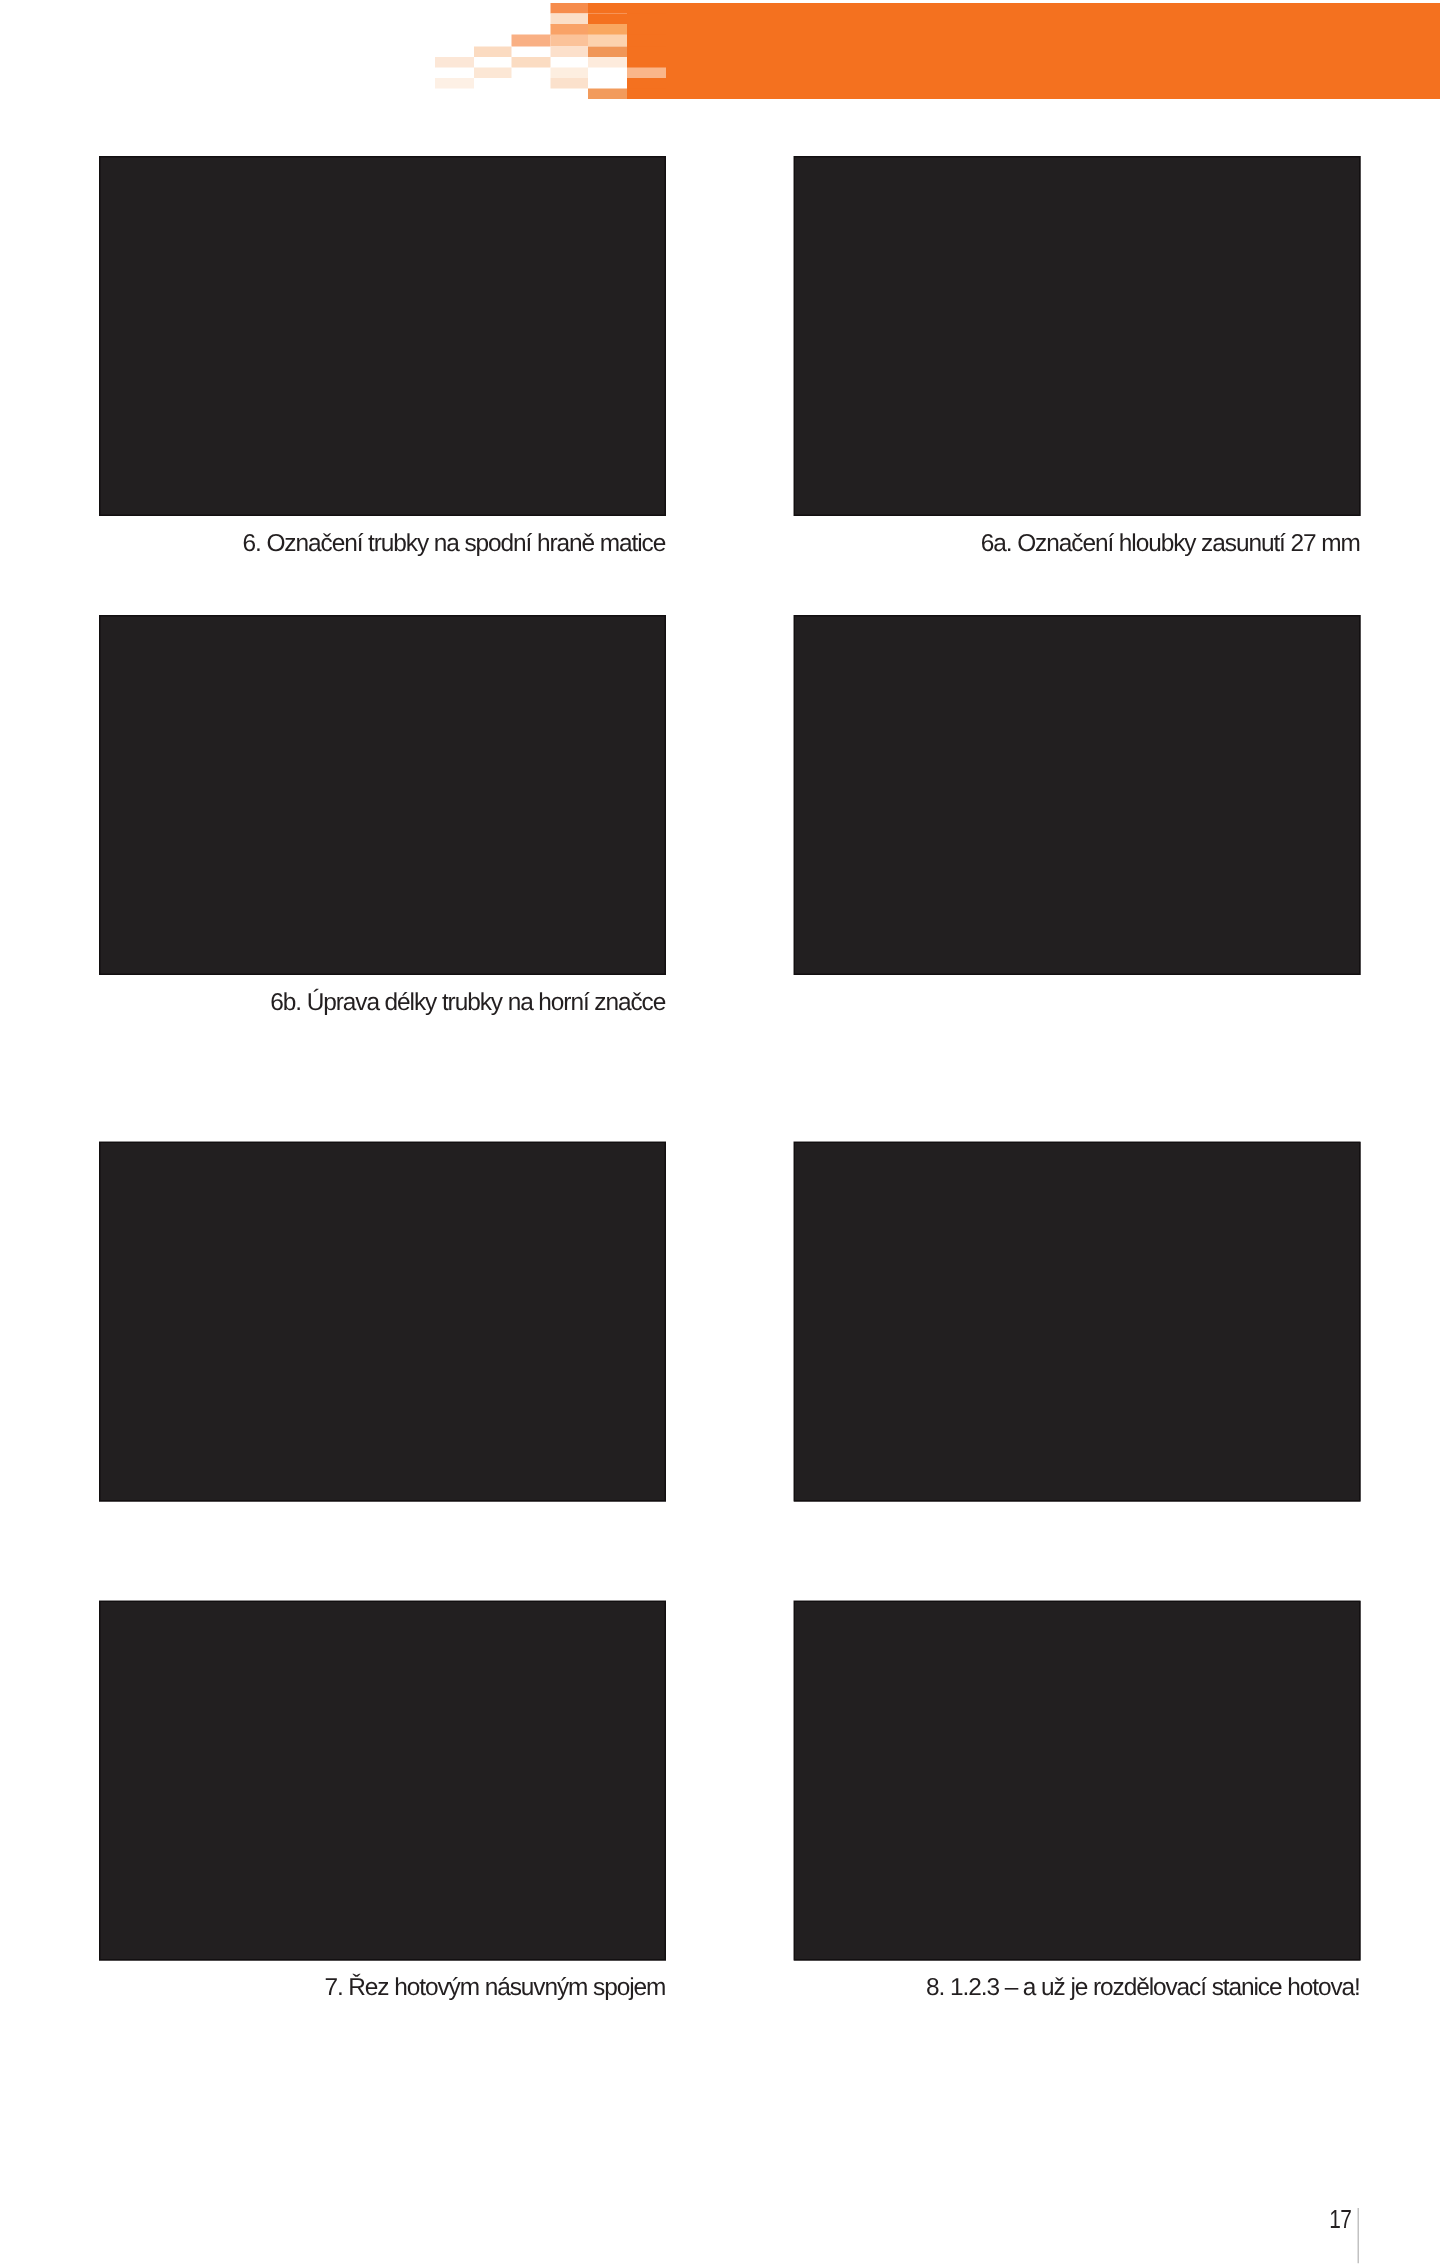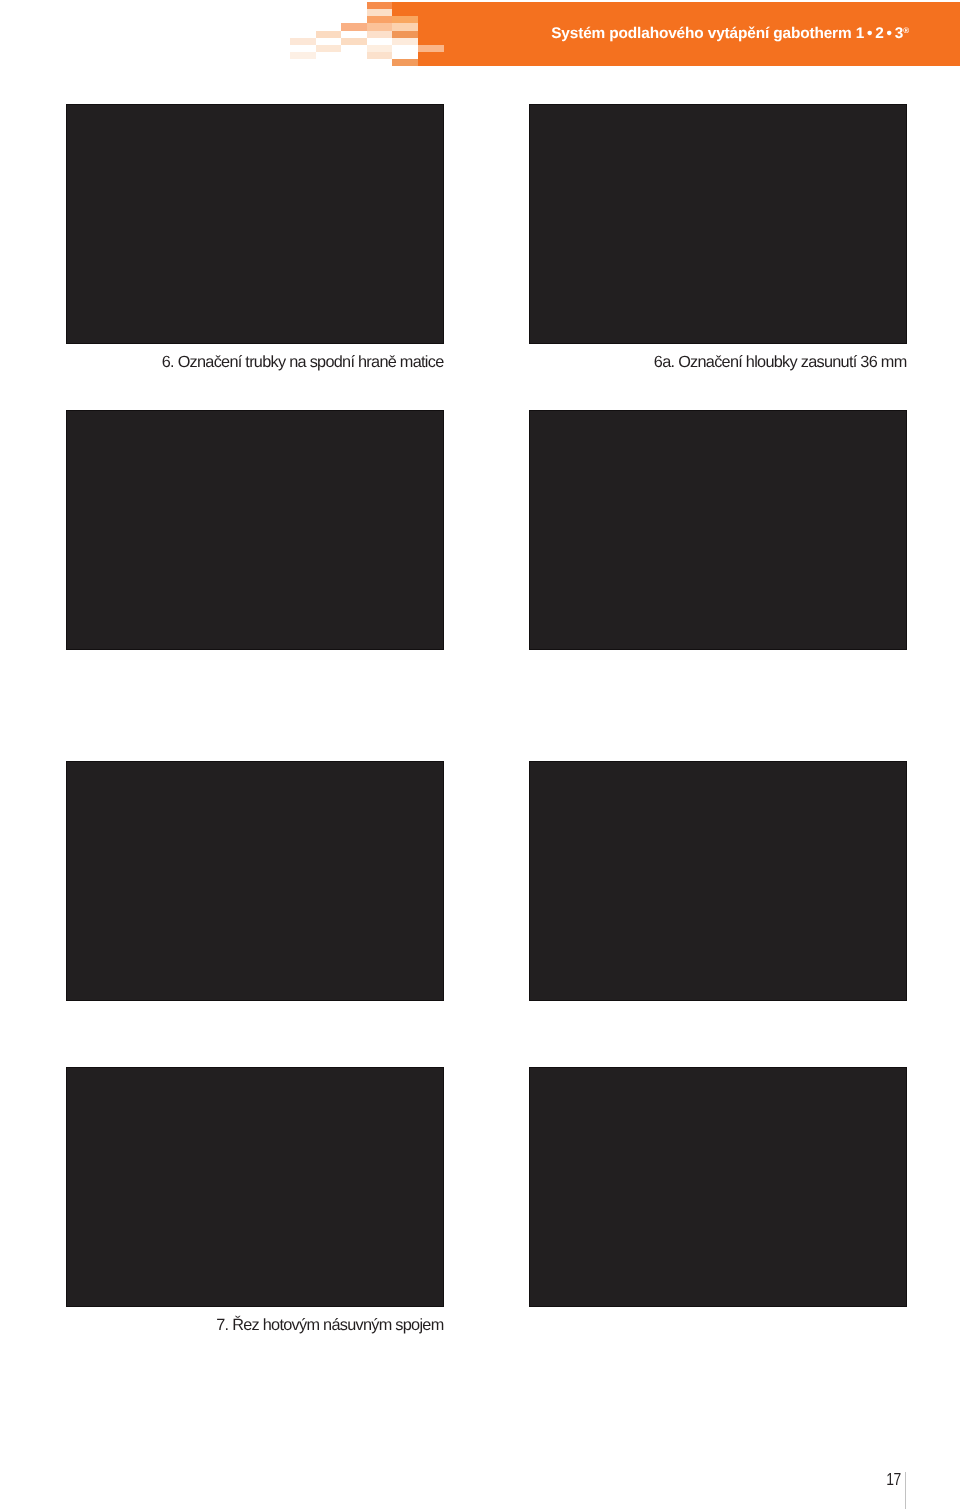--- a/index.html
+++ b/index.html
@@ -111,47 +111,48 @@
       <i style="left: 153.6px; top: 42.9px; width: 0.4px; height: 7.45px; background: rgb(244, 113, 31);"></i>
       <i style="left: 0px; top: 50.05px; width: 25.6px; height: 7.45px; background: rgb(253, 240, 229);"></i>
       <i style="left: 76.8px; top: 50.05px; width: 25.6px; height: 7.45px; background: rgb(251, 225, 204);"></i>
       <i style="left: 128px; top: 50.05px; width: 25.6px; height: 7.45px; background: rgb(244, 113, 31);"></i>
       <i style="left: 153.6px; top: 50.05px; width: 0.4px; height: 7.45px; background: rgb(244, 113, 31);"></i>
       <i style="left: 102.4px; top: 57.2px; width: 25.6px; height: 7.45px; background: rgb(242, 155, 92);"></i>
       <i style="left: 128px; top: 57.2px; width: 25.6px; height: 7.45px; background: rgb(244, 113, 31);"></i>
       <i style="left: 153.6px; top: 57.2px; width: 0.4px; height: 7.45px; background: rgb(244, 113, 31);"></i>
     </div>
 
-  <div id="header-title"><span id="header-title-text">Systém podlahového vytápění gabotherm 1 • 2 • 3</span><span id="header-title-sup">®</span></div>
 </div>
 
 <div id="figure-grid">
     <figure class="fig" style="left:66px;top:104px;">
       <div class="img"></div>
       <figcaption class="cap">6. Označení trubky na spodní hraně matice</figcaption>
     </figure>
     <figure class="fig" style="left:529px;top:104px;">
       <div class="img"></div>
-      <figcaption class="cap">6a. Označení hloubky zasunutí 36 mm</figcaption>
+      <figcaption class="cap">6a. Označení hloubky zasunutí 27 mm</figcaption>
     </figure>
     <figure class="fig" style="left:66px;top:410px;">
       <div class="img"></div>
+      <figcaption class="cap">6b. Úprava délky trubky na horní značce</figcaption>
     </figure>
     <figure class="fig" style="left:529px;top:410px;">
       <div class="img"></div>
     </figure>
     <figure class="fig" style="left:66px;top:761px;">
       <div class="img"></div>
     </figure>
     <figure class="fig" style="left:529px;top:761px;">
       <div class="img"></div>
     </figure>
     <figure class="fig" style="left:66px;top:1067px;">
       <div class="img"></div>
       <figcaption class="cap">7. Řez hotovým násuvným spojem</figcaption>
     </figure>
     <figure class="fig" style="left:529px;top:1067px;">
       <div class="img"></div>
+      <figcaption class="cap">8. 1.2.3 – a už je rozdělovací stanice hotova!</figcaption>
     </figure>
 </div>
 
 <div id="pageno">17</div>
 <div id="page-rule"></div>
 
 </body></html>

